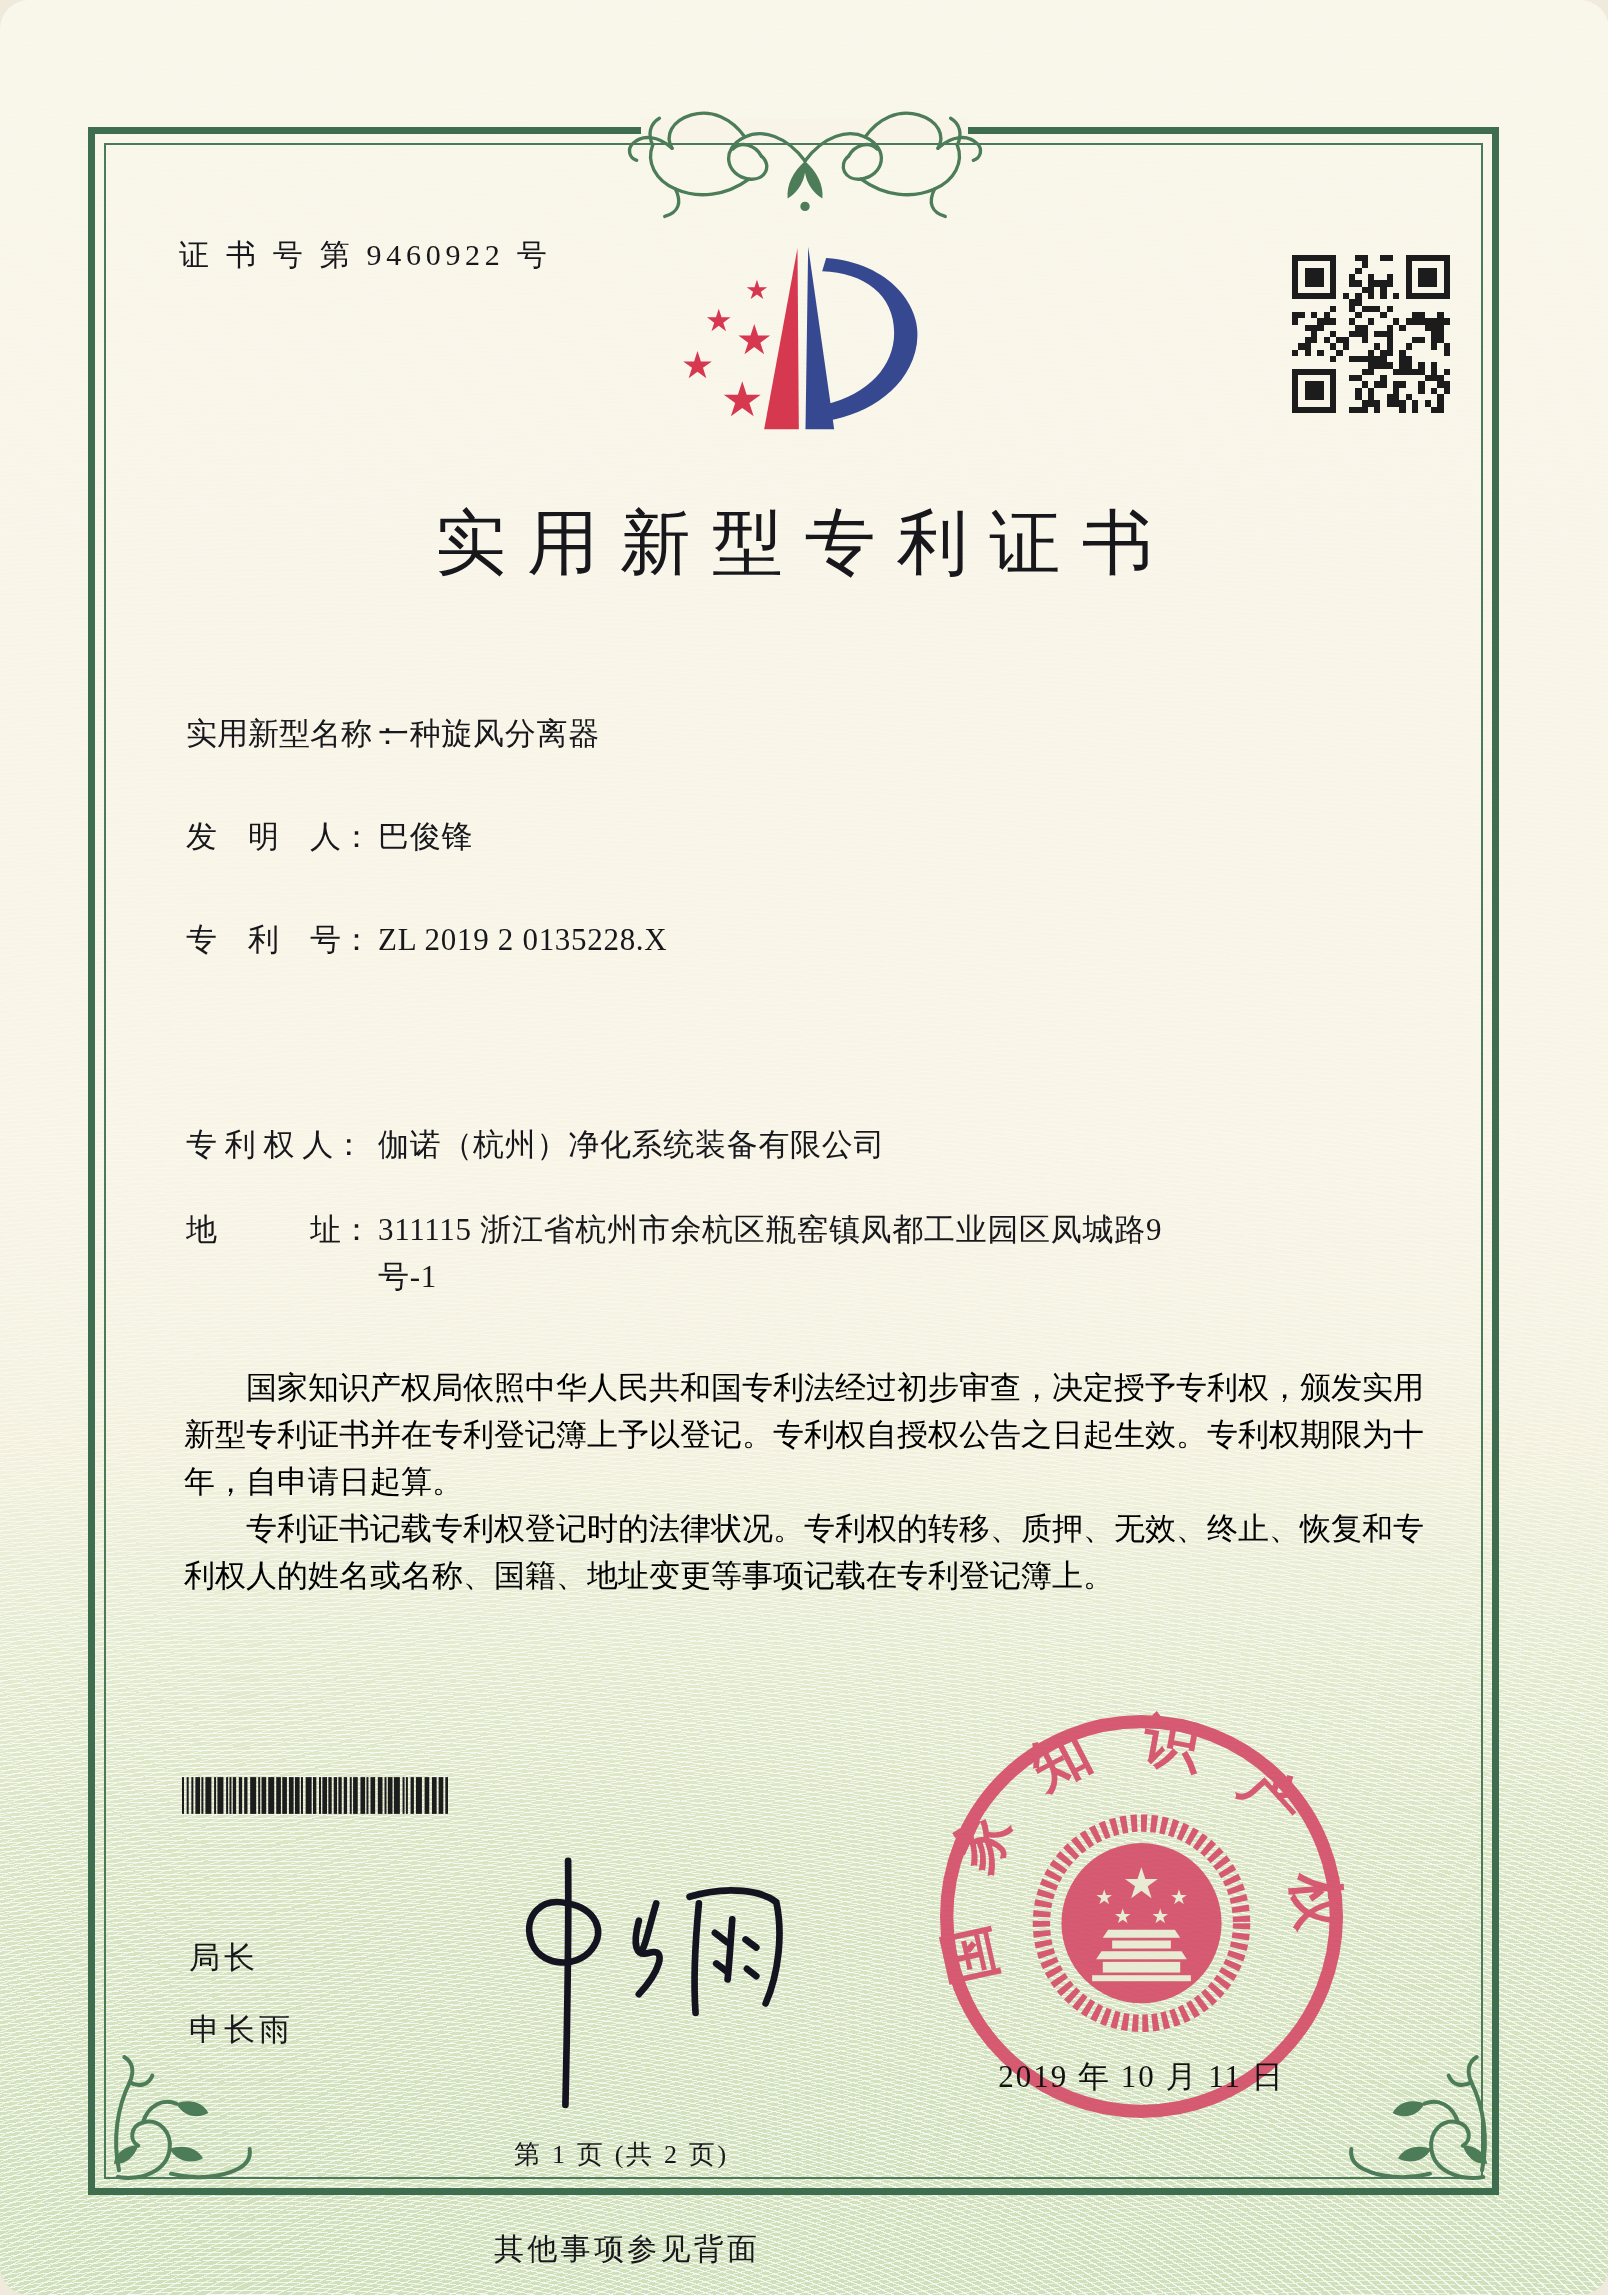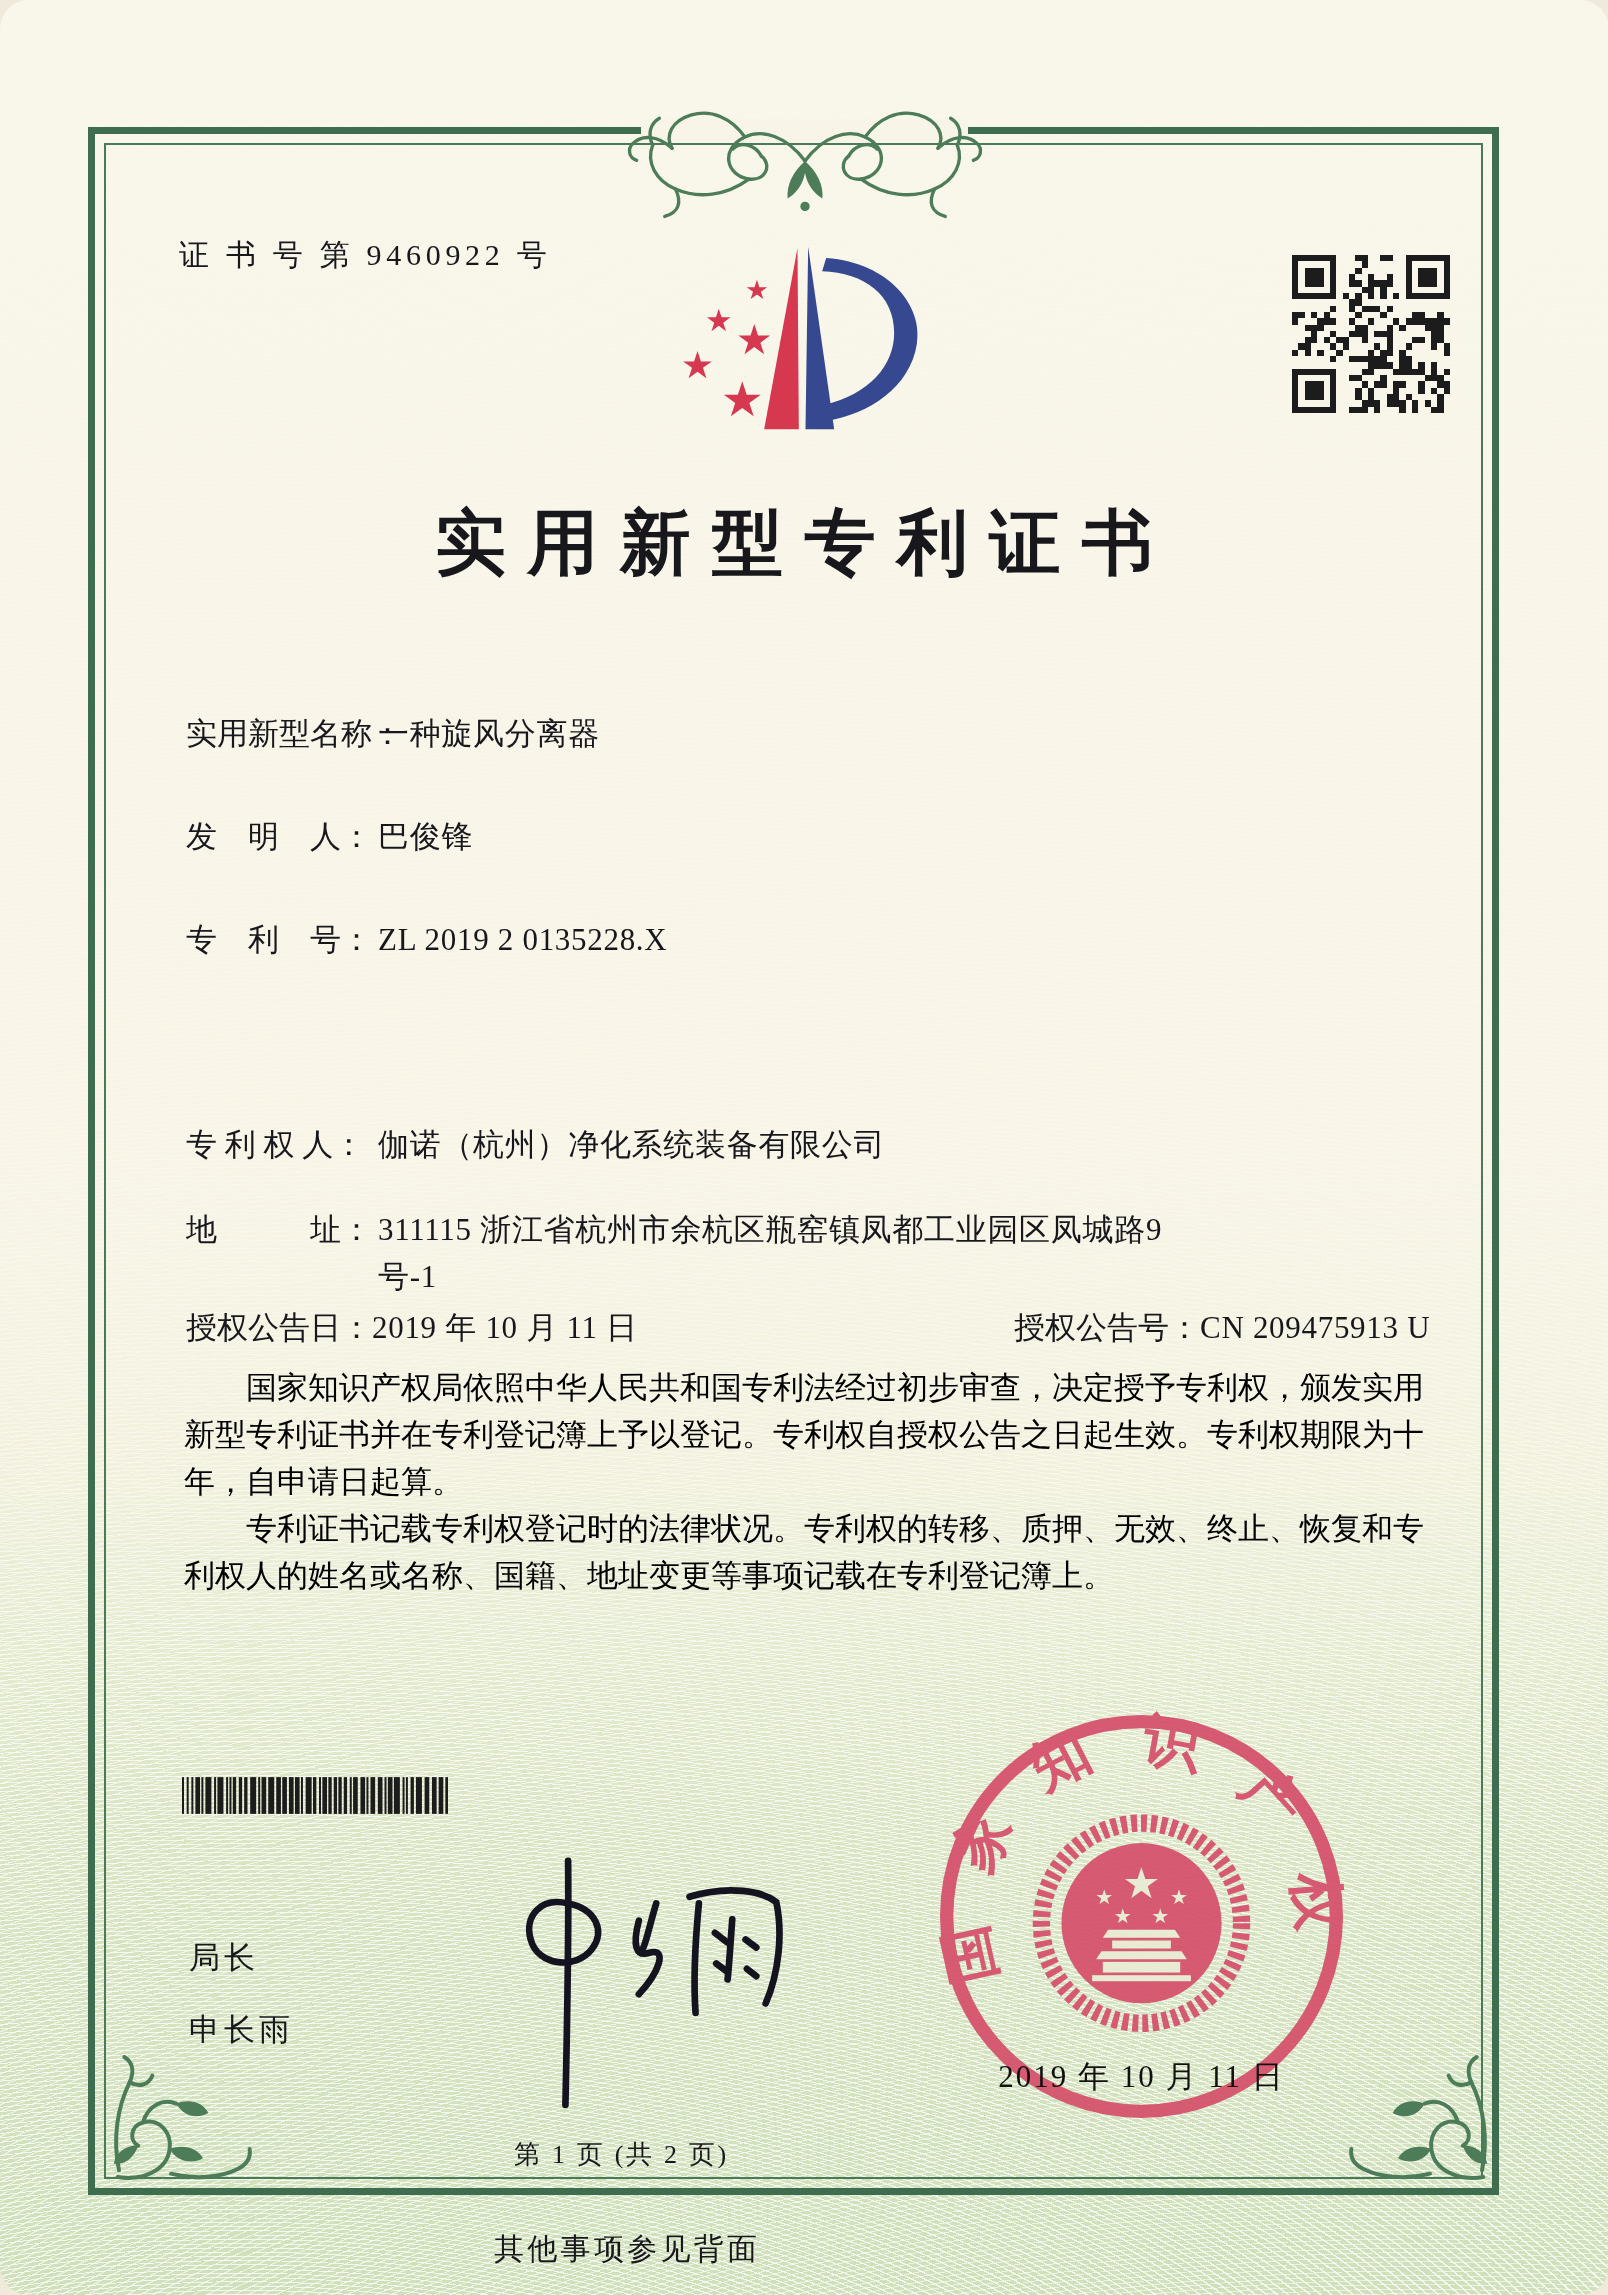--- a/index.html
+++ b/index.html
@@ -25,21 +25,21 @@
   
   #frame-outer{position:absolute;left:88px;top:127px;width:1411px;height:2068px;border:7.3px solid #3e6e4f;z-index:2;box-sizing:border-box;}
   #frame-inner{position:absolute;left:9.4px;top:9.4px;right:9.4px;bottom:9.4px;border:2.7px solid #4a7a58;}
   .ornament{position:absolute;z-index:3;pointer-events:none;}
   .content{position:absolute;z-index:4;color:#17171c;}
   .cjk-label{display:inline-block;width:192px;}
   .fieldrow{position:absolute;left:186px;font-size:31px;line-height:47px;white-space:nowrap;}
   .fieldval{letter-spacing:0.7px;}
   .addrval{display:inline-block;vertical-align:top;white-space:normal;width:928px;}
   .para{margin:0;text-indent:2em;font-size:31px;line-height:47px;text-align:justify;}
-  #title{position:absolute;left:0;width:1609px;top:496px;text-align:center;font-size:71px;font-weight:bold;letter-spacing:21.4px;z-index:4;}
+  #title{position:absolute;left:0;width:1609px;top:496px;text-align:center;font-size:71px;font-weight:normal;letter-spacing:21.4px;z-index:4;}
   #certno{position:absolute;left:179px;top:235px;font-size:30px;letter-spacing:4.7px;z-index:4;}
   #body-paras{position:absolute;left:184px;top:1364px;width:1240px;z-index:4;}
   #officer{position:absolute;left:189px;top:1922px;font-size:31px;line-height:72px;letter-spacing:4px;z-index:4;}
   #pageinfo{position:absolute;left:514px;width:347px;top:2137px;font-size:26px;letter-spacing:2.7px;z-index:4;}
   #backnote{position:absolute;left:494px;width:361px;top:2229px;text-align:left;font-size:30px;letter-spacing:3.3px;z-index:4;}
   #grant-no{position:absolute;left:828px;top:0;}
   #seal-wrap{position:absolute;left:928px;top:1703px;width:427px;height:427px;z-index:5;}
   #seal-date{position:absolute;left:928px;top:2056px;width:427px;text-align:center;font-size:31px;letter-spacing:2px;z-index:6;color:#111;}
   #sig-wrap{position:absolute;left:468px;top:1838px;z-index:6;}
   #qr-wrap{position:absolute;left:1292px;top:255px;width:158px;height:158px;z-index:4;}
@@ -329,24 +329,20 @@
   </div>
   <div class="content fieldrow" style="top:916px">
     <span class="cjk-label">专　利　号：</span><span class="fieldval">ZL 2019 2 0135228.X</span>
   </div>
   <div class="content fieldrow" style="top:1121px">
     <span class="cjk-label">专 利 权 人：</span><span class="fieldval">伽诺（杭州）净化系统装备有限公司</span>
   </div>
   <div class="content fieldrow" style="top:1206px">
     <span class="cjk-label" style="vertical-align:top">地　　　址：</span><span class="fieldval addrval"><span>311115 浙江省杭州市余杭区瓶窑镇凤都工业园区凤城路9</span><br><span>号-1</span></span>
   </div>
-  <div class="content fieldrow" style="top:1304px">
-    <span>授权公告日：</span><span class="fieldval">2019 年 10 月 11 日</span>
-    <span id="grant-no"><span>授权公告号：</span><span class="fieldval">CN 209475913 U</span></span>
-  </div>
 
   <div id="body-paras">
     <p class="para">国家知识产权局依照中华人民共和国专利法经过初步审查，决定授予专利权，颁发实用新型专利证书并在专利登记簿上予以登记。专利权自授权公告之日起生效。专利权期限为十年，自申请日起算。</p>
     <p class="para">专利证书记载专利权登记时的法律状况。专利权的转移、质押、无效、终止、恢复和专利权人的姓名或名称、国籍、地址变更等事项记载在专利登记簿上。</p>
   </div>
 
   <div id="barcode-wrap">
     <svg id="barcode" width="270" height="37" viewBox="0 0 404 55">
         <rect x="0" y="0" width="3" height="55" fill="#1c1c1c"></rect>
         <rect x="7" y="0" width="3" height="55" fill="#1c1c1c"></rect>

